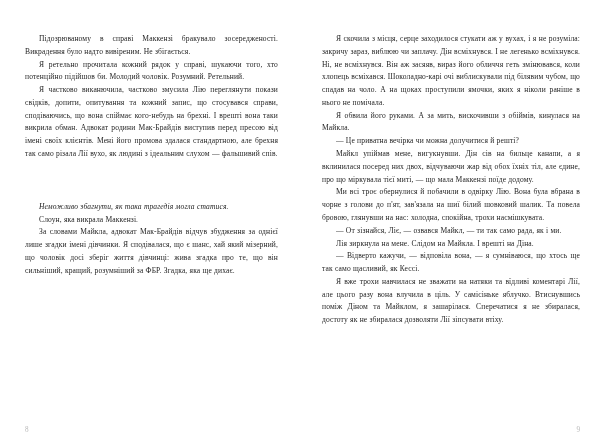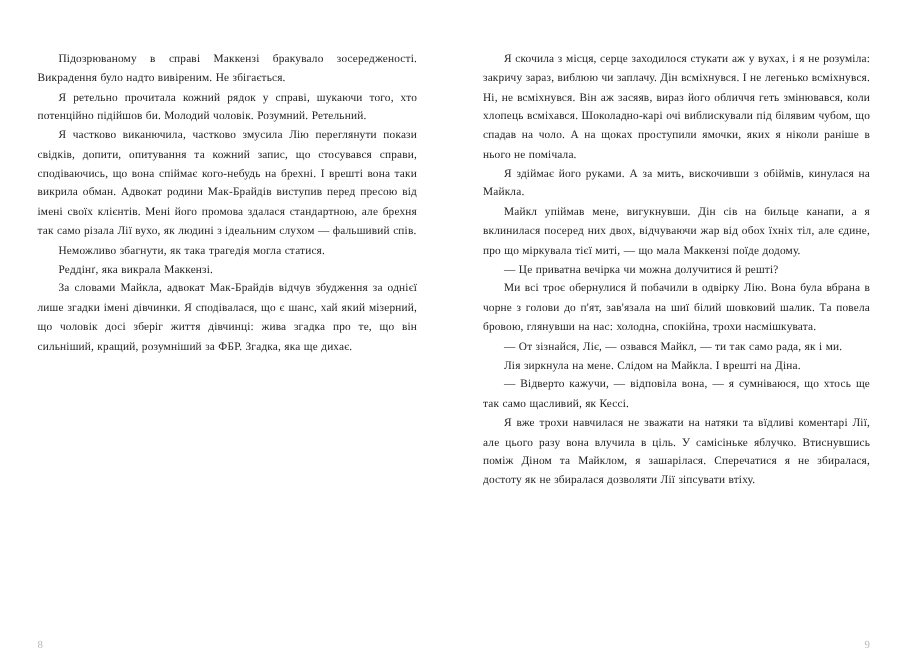--- a/index.html
+++ b/index.html
@@ -44,20 +44,22 @@
     hyphens: none;
     color: #1d1d1d;
   }
   .textblock p {
     margin: 0;
     text-indent: 14px;
     letter-spacing: 0.12px;
     word-spacing: 0.2px;
   }
   .textblock p.italic {
+    font-style: italic;
+    margin-top: 40px;
   }
   .textblock p.last-line-full {
     
   }
   .textblock p.last-line-full::after {
     content: "";
     display: inline-block;
     width: 100%;
   }
   .folio {
@@ -78,32 +80,32 @@
 <body>
 
 <div class="spread">
 
   <div class="page page-left">
     <div class="textblock">
       <p>Підозрюваному в справі Маккензі бракувало зосередженості. Викрадення було надто вивіреним. Не збігається.</p>
       <p>Я ретельно прочитала кожний рядок у справі, шукаючи того, хто потенційно підійшов би. Молодий чоловік. Розумний. Ретельний.</p>
       <p>Я частково виканючила, частково змусила Лію переглянути покази свідків, допити, опитування та кожний запис, що стосувався справи, сподіваючись, що вона спіймає кого-небудь на брехні. І врешті вона таки викрила обман. Адвокат родини Мак-Брайдів виступив перед пресою від імені своїх клієнтів. Мені його промова здалася стандартною, але брехня так само різала Лії вухо, як людині з ідеальним слухом — фальшивий спів.</p>
       <p class="italic">Неможливо збагнути, як така трагедія могла статися.</p>
-      <p>Реддінґ, яка викрала Маккензі.</p>
+      <p>Слоун, яка викрала Маккензі.</p>
       <p>За словами Майкла, адвокат Мак-Брайдів відчув збудження за однієї лише згадки імені дівчинки. Я сподівалася, що є шанс, хай який мізерний, що чоловік досі зберіг життя дівчинці: жива згадка про те, що він сильніший, кращий, розумніший за ФБР. Згадка, яка ще дихає.</p>
     </div>
     <div class="folio folio-left">8</div>
   </div>
 
   <div class="page page-right">
     <div class="textblock">
       <p>Я скочила з місця, серце заходилося стукати аж у вухах, і я не розуміла: закричу зараз, виблюю чи заплачу. Дін всміхнувся. І не легенько всміхнувся. Ні, не всміхнувся. Він аж засяяв, вираз його обличчя геть змінювався, коли хлопець всміхався. Шоколадно-карі очі виблискували під білявим чубом, що спадав на чоло. А на щоках проступили ямочки, яких я ніколи раніше в нього не помічала.</p>
-      <p>Я здіймає його руками. А за мить, вискочивши з обіймів, кинулася на Майкла.</p>
+      <p>Я обвила його руками. А за мить, вискочивши з обіймів, кинулася на Майкла.</p>
+      <p>— Це приватна вечірка чи можна долучитися й решті?</p>
       <p>Майкл упіймав мене, вигукнувши. Дін сів на бильце канапи, а я вклинилася посеред них двох, відчуваючи жар від обох їхніх тіл, але єдине, про що міркувала тієї миті, — що мала Маккензі поїде додому.</p>
-      <p>— Це приватна вечірка чи можна долучитися й решті?</p>
       <p>Ми всі троє обернулися й побачили в одвірку Лію. Вона була вбрана в чорне з голови до п'ят, зав'язала на шиї білий шовковий шалик. Та повела бровою, глянувши на нас: холодна, спокійна, трохи насмішкувата.</p>
       <p>— От зізнайся, Ліє, — озвався Майкл, — ти так само рада, як і ми.</p>
       <p>Лія зиркнула на мене. Слідом на Майкла. І врешті на Діна.</p>
       <p>— Відверто кажучи, — відповіла вона, — я сумніваюся, що хтось ще так само щасливий, як Кессі.</p>
       <p>Я вже трохи навчилася не зважати на натяки та вїдливі коментарі Лії, але цього разу вона влучила в ціль. У самісіньке яблучко. Втиснувшись поміж Діном та Майклом, я зашарілася. Сперечатися я не збиралася, достоту як не збиралася дозволяти Лії зіпсувати втіху.</p>
     </div>
     <div class="folio folio-right">9</div>
   </div>
 
 </div>

